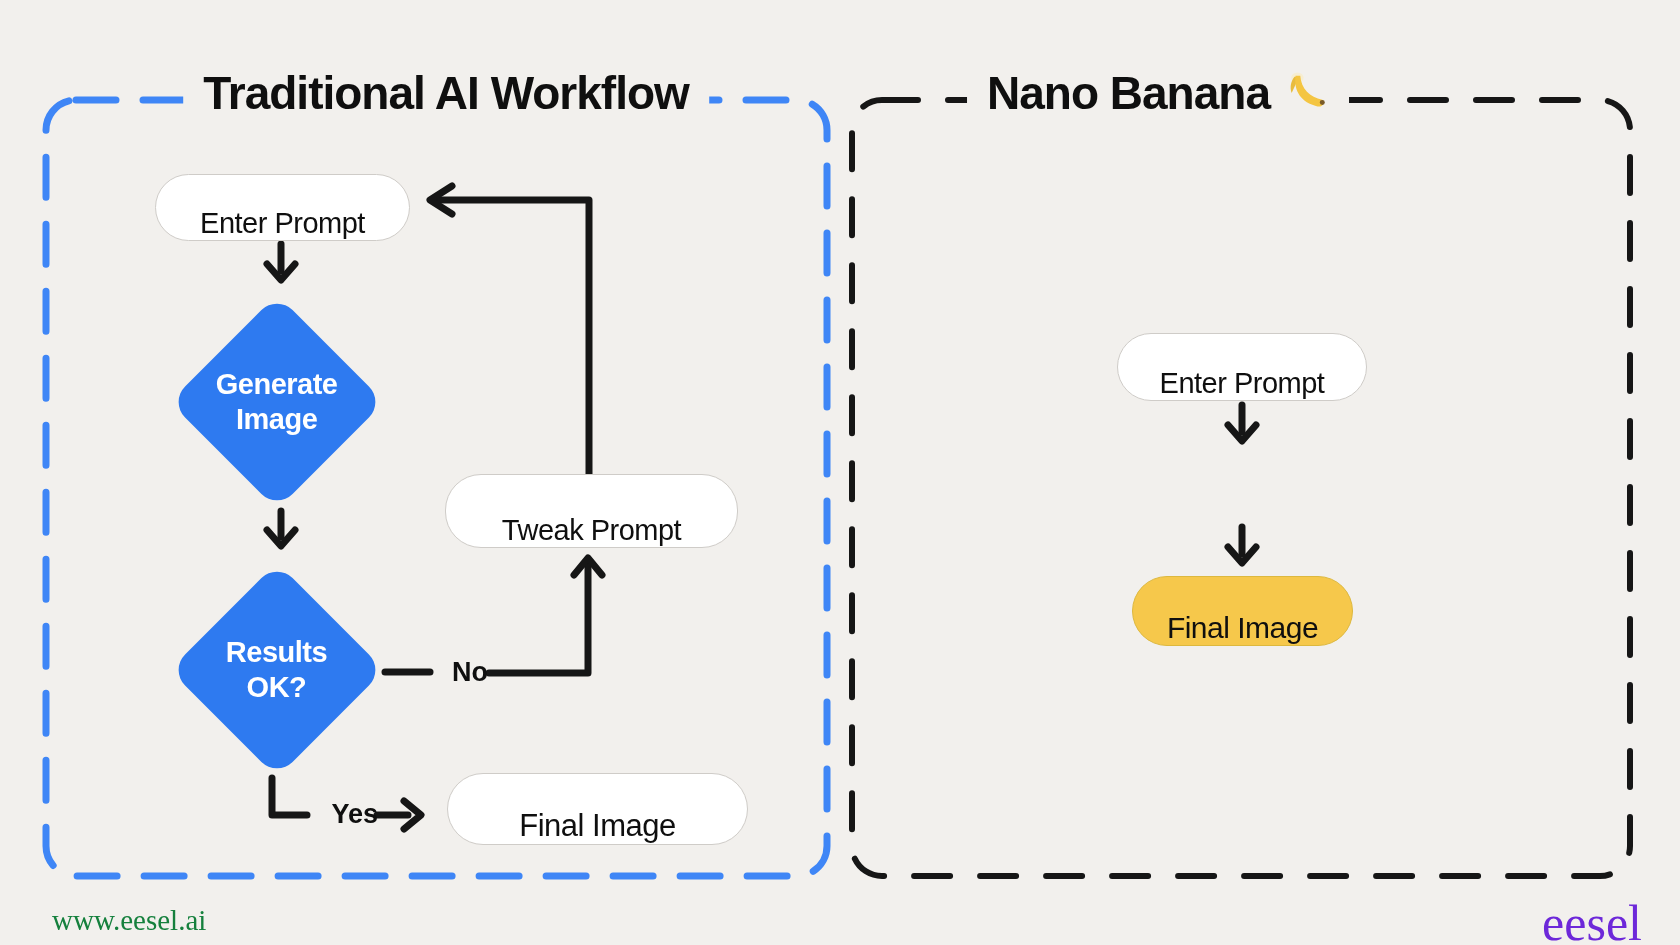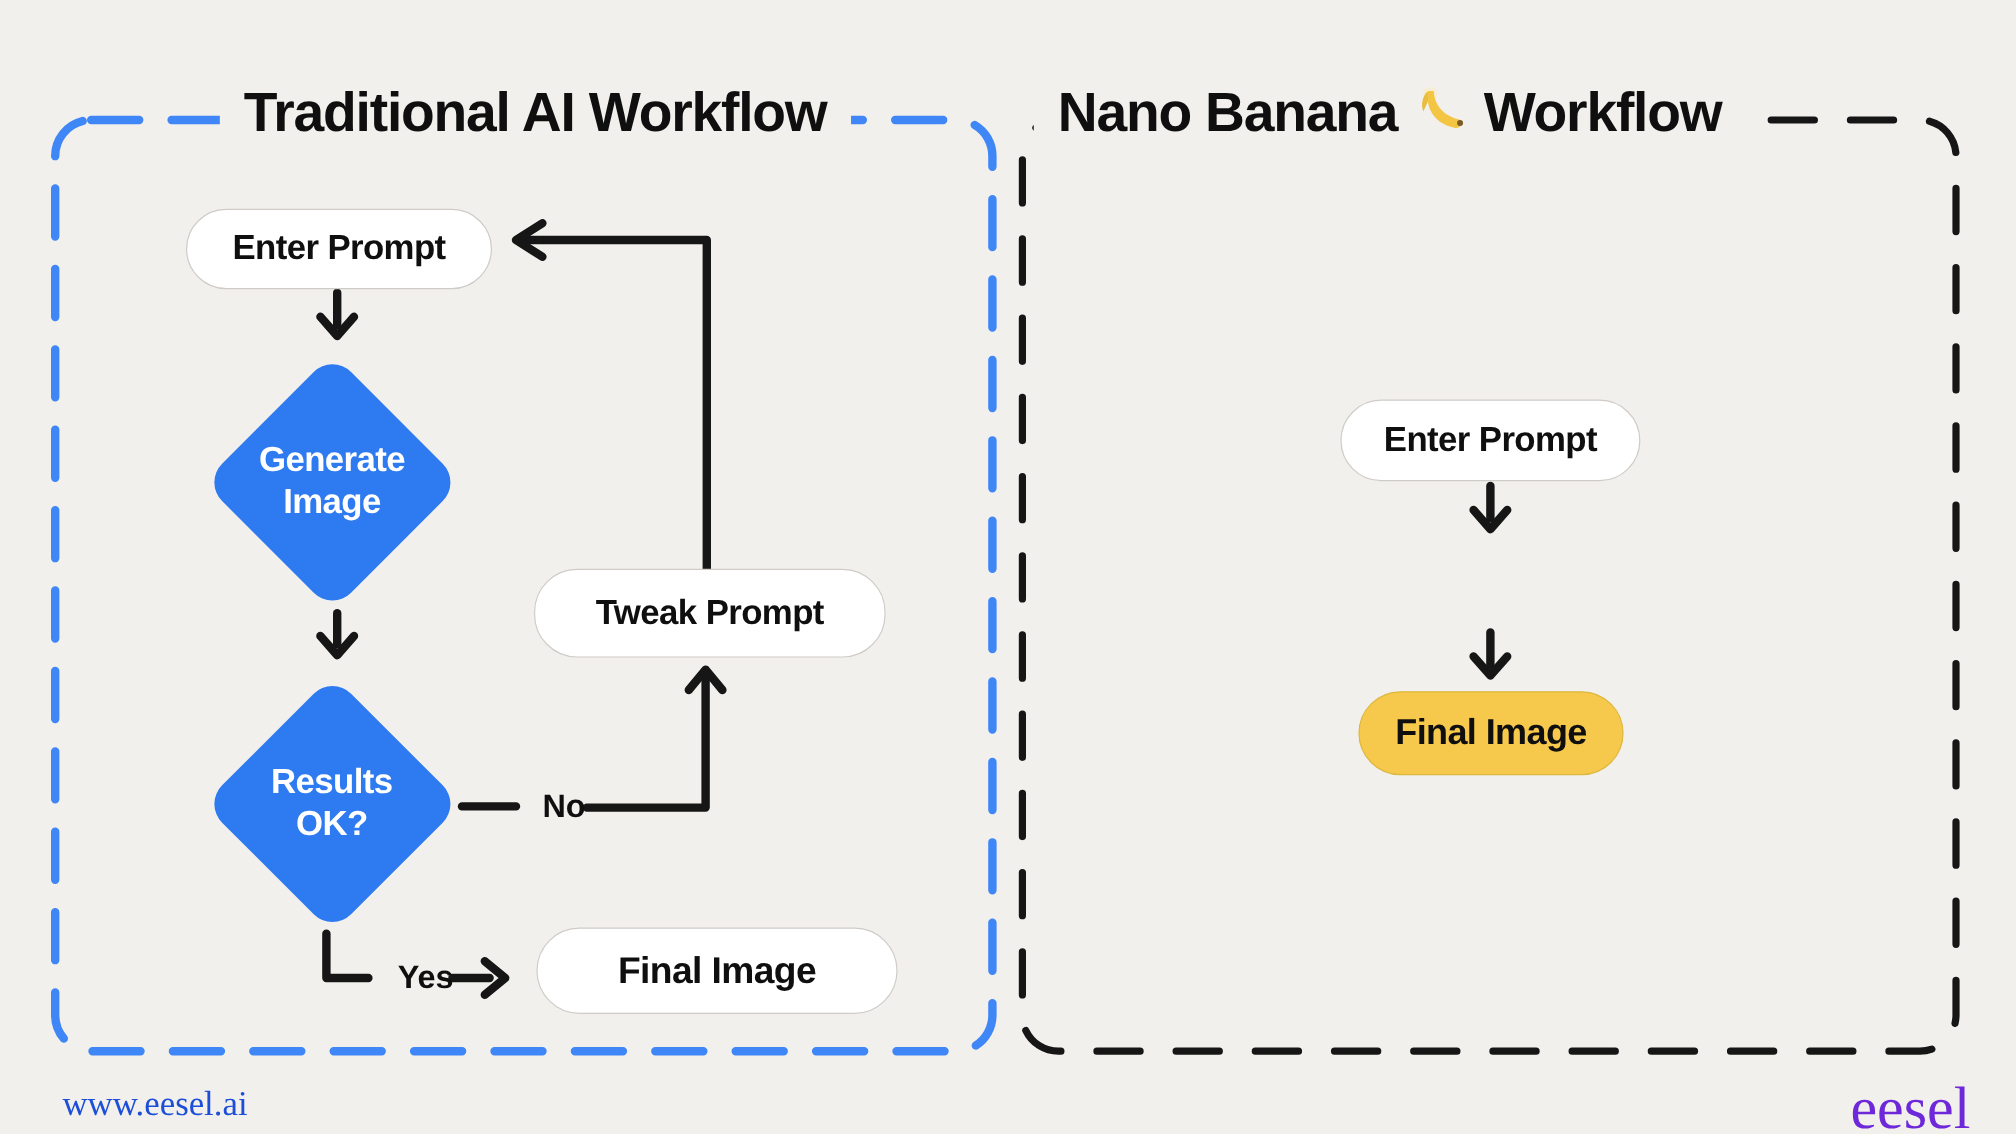--- a/index.html
+++ b/index.html
@@ -22,23 +22,23 @@
     position:absolute;transform:translateX(-50%);
     background:var(--bg);padding:0 20px;white-space:nowrap;
     font-size:46px;font-weight:700;letter-spacing:-1px;color:var(--text);
     display:flex;align-items:center;gap:10px;
   }
   .title-left{left:446px;top:38px;}
   .title-right{left:1158px;top:38px;gap:13px;}
   .banana{width:46px;height:46px;display:inline-block;}
 
   .box{
-    position:absolute;display:flex;align-items:center;justify-content:center;
+    position:absolute;display:flex;align-items:flex-end;justify-content:center;
     background:#FFFFFF;border:1.5px solid var(--box_border);border-radius:36px;
-    font-size:29px;font-weight:700;letter-spacing:-0.5px;color:var(--text);
+    font-size:29px;font-weight:400;letter-spacing:-0.5px;color:var(--text);
     white-space:nowrap;
   }
   .n-enter-l{left:155px;top:146px;width:255px;height:67px;}
   .n-tweak  {left:445px;top:446px;width:293px;height:74px;}
   .n-final-l{left:447px;top:745px;width:301px;height:72px;font-size:31px;}
   .n-enter-r{left:1117px;top:305px;width:250px;height:68px;}
   .n-gis    {left:1012px;top:425px;width:461px;height:70px;font-size:30px;}
   .n-final-r{left:1132px;top:548px;width:221px;height:70px;background:var(--yellow);border-color:#DDB83E;font-size:30px;}
 
   .diamond{
@@ -52,21 +52,21 @@
     transform:rotate(-45deg);text-align:center;color:var(--diamond_text);
     font-size:29px;font-weight:700;line-height:1.22;letter-spacing:-0.5px;white-space:nowrap;
   }
 
   .edge-label{
     position:absolute;text-align:right;font-size:27px;font-weight:700;color:var(--text);
   }
   .lbl-no {left:430px;top:629px;width:58px;}
   .lbl-yes{left:314px;top:771px;width:64px;}
 
-  .site{position:absolute;left:52px;top:876px;font-family:"Liberation Serif",serif;font-size:29px;color:#1d4ed8;z-index:2;}
+  .site{position:absolute;left:52px;top:876px;font-family:"Liberation Serif",serif;font-size:29px;color:#15803d;z-index:2;}
   .brand{position:absolute;right:38px;top:866px;font-family:"Liberation Serif",serif;font-size:50px;color:#6d28d9;z-index:2;}
 </style>
 </head>
 <body>
 
 <div class="canvas">
 
   <svg class="layer" width="1680" height="945" viewBox="0 0 1680 945">
 
     <rect class="dash dash-blue" x="46" y="72" width="781" height="776" rx="30"></rect>
@@ -142,21 +142,20 @@
 
   <div class="panel">
     <div class="panel-title title-right">
       <span>Nano Banana</span>
       <svg class="banana" viewBox="0 0 48 48">
         <ellipse cx="15" cy="8" rx="6.5" ry="5.5" fill="#F6EDD2"></ellipse>
         <path d="M12 7 C8 12 7 18 9 24 C12 18 14 12 17 8 Z" fill="#E8BC3E"></path>
         <path d="M13 6 C11 22 19 34 36 38 C41 39 44 35 41 31 C28 28 19 20 18 6 Z" fill="#F4C542"></path>
         <circle cx="41" cy="34" r="2.6" fill="#7A5B28"></circle>
       </svg>
-      <span>Workflow</span>
     </div>
 
     <div class="box n-enter-r">
       <span>Enter Prompt</span>
     </div>
 
 
     <div class="box n-final-r">
       <span>Final Image</span>
     </div>

